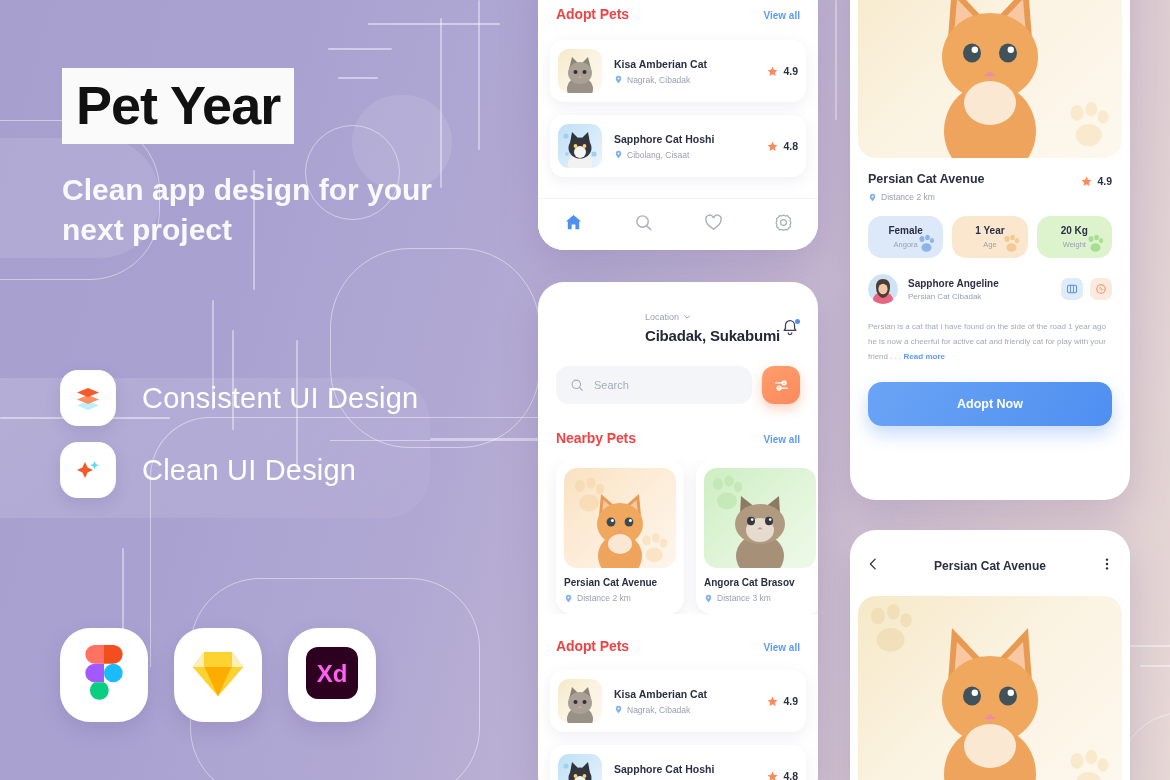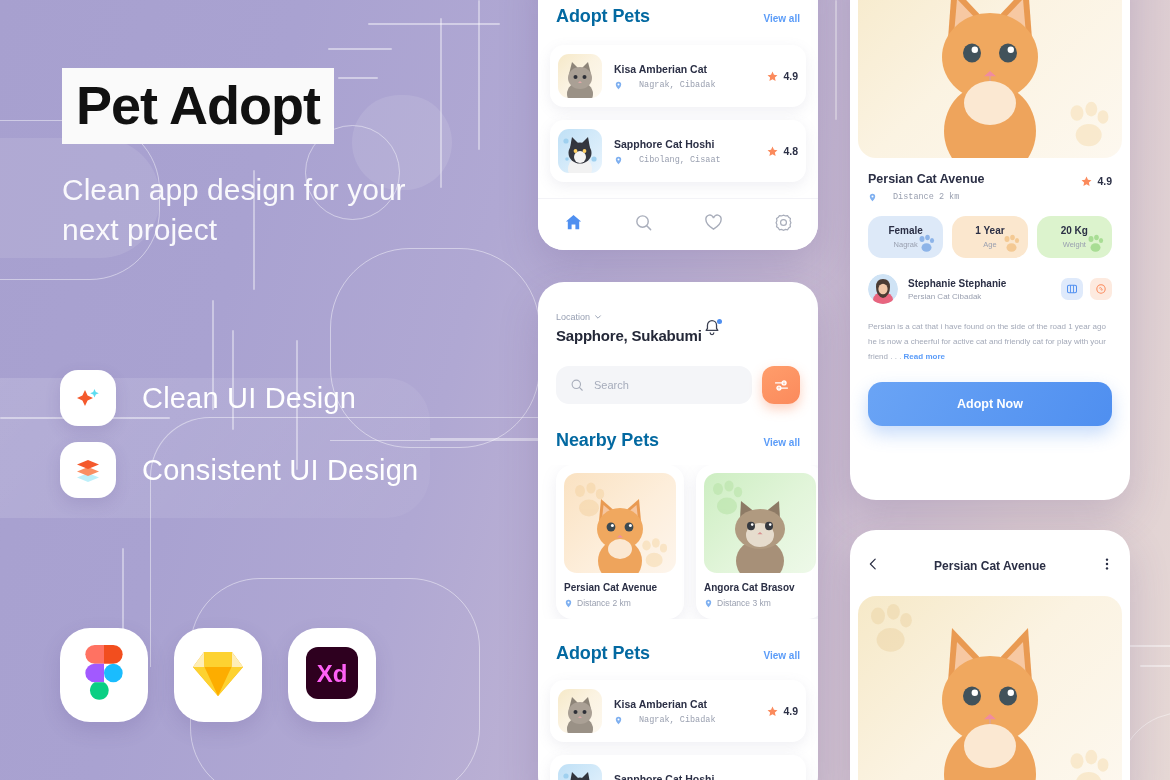--- a/index.html
+++ b/index.html
@@ -51,21 +51,21 @@
     line-height: 1.0;
     padding: 10px 14px 12px 14px;
   }
   .title-a { background: #fafafa; color: #111; }
   .title-b { background: #050505; color: #ffffff; margin-top: 2px; }
   .subtitle {
     margin-top: 26px;
     font-size: 30px;
     line-height: 1.33;
     color: rgba(255,255,255,0.93);
-    font-weight: 400;
+    font-weight: 700;
     max-width: 380px;
   }
 
   
   .features { position: absolute; left: 60px; top: 370px; }
   .feat-row { display: flex; align-items: center; margin-bottom: 16px; }
   .feat-icon {
     width: 56px; height: 56px; border-radius: 18px;
     background: #ffffff;
     display: flex; align-items: center; justify-content: center;
@@ -104,35 +104,35 @@
   #screen-home   { left: 538px; top: 282px;  width: 280px; height: 520px; }
   
   #screen-detail { left: 850px; top: -70px;  width: 280px; height: 570px; }
   
   #screen-photo  { left: 850px; top: 530px;  width: 280px; height: 280px; }
 
   .sec-head {
     display: flex; justify-content: space-between; align-items: baseline;
     padding: 0 18px;
   }
-  .sec-title { font-size: 18px; font-weight: 700; color: #0369a1; letter-spacing: -0.1px; }
+  .sec-title { font-size: 14px; font-weight: 700; color: #ef4444; letter-spacing: -0.1px; }
   .sec-link  { font-size: 10px; font-weight: 600; color: #5b9cf8; margin-left: 25px; }
 
   
   .pet-row {
     display: flex; align-items: center;
     margin: 0 12px; padding: 9px 8px;
     border-radius: 14px;
     background: #ffffff;
     box-shadow: 0 4px 14px rgba(120,120,160,0.12);
   }
   .pet-thumb { width: 44px; height: 44px; border-radius: 11px; flex: none; overflow: hidden; position: relative; }
   .pet-meta { flex: 1; margin-left: 12px; min-width: 0; }
   .pet-name { font-size: 10.5px; font-weight: 700; color: #2b2f45; white-space: nowrap; }
-  .pet-loc  { display: flex; align-items: flex-end; gap: 16px; margin-top: 5px; font-family: Liberation Mono, monospace; }
+  .pet-loc  { display: flex; align-items: center; gap: 4px; margin-top: 5px; }
   .pet-loc span { font-size: 8.5px; color: #9aa0b0; white-space: nowrap; }
   .pet-rate { display: flex; align-items: center; gap: 5px; flex: none; }
   .pet-rate .val { font-size: 10.5px; font-weight: 700; color: #2b2f45; }
 
   
   .tabbar {
     position: absolute; left: 0; right: 0; bottom: 0;
     height: 52px; background: #fff;
     display: flex; align-items: center; justify-content: space-around;
     border-top: 1px solid #f3f3f7;
@@ -226,43 +226,43 @@
   <div class="glass" style="left:-80px;top:378px;width:510px;height:140px;"></div>
 
   <div class="deco deco-rrect" style="left:190px;top:578px;width:290px;height:220px;border-radius:70px;"></div>
   <div class="deco deco-vline" style="left:122px;top:548px;height:150px;"></div>
   <div class="deco deco-line" style="left:1122px;top:645px;width:60px;"></div>
   <div class="deco deco-line" style="left:1140px;top:665px;width:40px;"></div>
   <div class="deco deco-rrect" style="left:1118px;top:712px;width:130px;height:130px;border-radius:70px;"></div>
   <div class="deco deco-vline" style="left:835px;top:0px;height:120px;"></div>
 
   <div class="hero">
-    <div><span class="title-a">Pet Adopt</span></div>
+    <div><span class="title-a">Pet Year</span></div>
     <div class="subtitle">Clean app design for your next project</div>
   </div>
 
   <div class="features">
-    <div class="feat-row">
-      <div class="feat-icon">
-        <svg width="32" height="32" viewBox="0 0 32 32">
-          <path d="M13 8 L15.6 13.6 L21 16 L15.6 18.4 L13 24 L10.4 18.4 L5 16 L10.4 13.6 Z" fill="#f4592c"></path>
-          <path d="M22.5 7 L23.8 10 L26.8 11.3 L23.8 12.6 L22.5 15.6 L21.2 12.6 L18.2 11.3 L21.2 10 Z" fill="#5ddcf0"></path>
-        </svg>
-      </div>
-      <div class="feat-label">Clean UI Design</div>
-    </div>
     <div class="feat-row">
       <div class="feat-icon">
         <svg width="32" height="32" viewBox="0 0 32 32">
           <path d="M16 19 L5 23.5 L16 28 L27 23.5 Z" fill="#bdf0fa"></path>
           <path d="M16 13 L5 17.5 L16 22 L27 17.5 Z" fill="#fa8f63"></path>
           <path d="M16 6 L5 10.5 L16 15 L27 10.5 Z" fill="#f4592c"></path>
         </svg>
       </div>
       <div class="feat-label">Consistent UI Design</div>
+    </div>
+    <div class="feat-row">
+      <div class="feat-icon">
+        <svg width="32" height="32" viewBox="0 0 32 32">
+          <path d="M13 8 L15.6 13.6 L21 16 L15.6 18.4 L13 24 L10.4 18.4 L5 16 L10.4 13.6 Z" fill="#f4592c"></path>
+          <path d="M22.5 7 L23.8 10 L26.8 11.3 L23.8 12.6 L22.5 15.6 L21.2 12.6 L18.2 11.3 L21.2 10 Z" fill="#5ddcf0"></path>
+        </svg>
+      </div>
+      <div class="feat-label">Clean UI Design</div>
     </div>
   </div>
 
   <div class="tools">
     <div class="tool">
       <span>
         <svg width="40" height="56" viewBox="0 0 24 36">
           <path d="M12 0 H18 A6 6 0 0 1 18 12 H12 Z" fill="#f24e1e"></path>
           <path d="M6 0 H12 V12 H6 A6 6 0 0 1 6 0 Z" fill="#ff7262"></path>
           <path d="M6 12 H12 V24 H6 A6 6 0 0 1 6 12 Z" fill="#a259ff"></path>
@@ -384,29 +384,29 @@
       <span>
         <svg width="19" height="19" viewBox="0 0 20 20">
             <path d="M10 2.2 l2.1.9 2.2-.4 1.2 1.9 1.8 1.3-.4 2.2.9 2.1-.9 2.1.4 2.2-1.8 1.3-1.2 1.9-2.2-.4-2.1.9-2.1-.9-2.2.4-1.2-1.9-1.8-1.3.4-2.2-.9-2.1.9-2.1-.4-2.2 1.8-1.3 1.2-1.9 2.2.4z" fill="none" stroke="#a9aebb" stroke-width="1.3"></path>
             <circle cx="10" cy="10" r="3.1" fill="none" stroke="#a9aebb" stroke-width="1.3"></circle>
           </svg>
       </span>
     </div>
   </div>
 
   <div class="phone" id="screen-home">
-    <div style="display:flex;justify-content:flex-start;align-items:flex-start;padding:30px 18px 0 18px;">
+    <div style="display:flex;justify-content:flex-end;align-items:flex-start;padding:30px 18px 0 18px;">
       <div>
         <div class="loc-label">
           <span>Location</span>
           <svg width="8" height="8" viewBox="0 0 10 10">
               <path d="M2 3.5 L5 6.5 L8 3.5" fill="none" stroke="#98a0b3" stroke-width="1.2" stroke-linecap="round"></path>
             </svg>
         </div>
-        <div class="loc-value">Sapphore, Sukabumi</div>
+        <div class="loc-value">Cibadak, Sukabumi</div>
       </div>
       <div style="position:relative;margin-top:6px;">
         <svg width="20" height="20" viewBox="0 0 22 22">
           <path d="M11 3 a5 5 0 0 1 5 5 v3.5 l1.4 2.2 H4.6 L6 11.5 V8 a5 5 0 0 1 5 -5z" fill="none" stroke="#3c4152" stroke-width="1.4" stroke-linejoin="round"></path>
           <path d="M9 16.3 a2 2 0 0 0 4 0" fill="none" stroke="#3c4152" stroke-width="1.4" stroke-linecap="round"></path>
         </svg>
         <span style="position:absolute;right:0;top:1px;width:5px;height:5px;border-radius:50%;background:#4f8ff0;"></span>
       </div>
     </div>
 
@@ -618,21 +618,21 @@
         <svg width="11" height="11" viewBox="0 0 12 12">
             <path d="M6 0.6 L7.6 4.1 L11.4 4.5 L8.6 7.1 L9.4 10.9 L6 9 L2.6 10.9 L3.4 7.1 L0.6 4.5 L4.4 4.1 Z" fill="#fb8a5c"></path>
           </svg>
         <span class="val">4.9</span>
       </div>
     </div>
 
     <div style="display:flex;gap:9px;padding:0 18px;margin-top:14px;">
       <div class="chip" style="background:#dde9f8;">
         <div class="v">Female</div>
-        <div class="k">Nagrak</div>
+        <div class="k">Angora</div>
         <svg class="paw" width="20" height="20" viewBox="0 0 40 40">
             <ellipse cx="10" cy="10" rx="5" ry="6" fill="#7fabe6"></ellipse>
             <ellipse cx="21" cy="7" rx="4.6" ry="5.6" fill="#7fabe6"></ellipse>
             <ellipse cx="30" cy="13" rx="4.2" ry="5.2" fill="#7fabe6"></ellipse>
             <ellipse cx="19" cy="27" rx="10" ry="8.5" fill="#7fabe6"></ellipse>
           </svg>
       </div>
       <div class="chip" style="background:#fbe7ce;">
         <div class="v">1 Year</div>
         <div class="k">Age</div>
@@ -658,21 +658,21 @@
     <div class="owner" style="padding:0 18px;margin-top:16px;">
       <div class="owner-av">
         <svg width="30" height="30" viewBox="0 0 30 30">
             <circle cx="15" cy="15" r="15" fill="#cfe3f5"></circle>
             <ellipse cx="15" cy="26" rx="10" ry="8" fill="#e8657f"></ellipse>
             <path d="M8 13 q0-8 7-8 q7 0 7 8 q0 9-7 11 q-7-2-7-11z" fill="#4a3b33"></path>
             <ellipse cx="15" cy="15" rx="4.6" ry="5.2" fill="#f0c7a8"></ellipse>
           </svg>
       </div>
       <div style="flex:1;margin-left:10px;min-width:0;">
-        <div class="owner-name">Stephanie Stephanie</div>
+        <div class="owner-name">Sapphore Angeline</div>
         <div class="owner-role">Persian Cat Cibadak</div>
       </div>
       <div style="display:flex;gap:7px;flex:none;">
         <div class="owner-btn" style="background:#dfeafb;">
           <svg width="12" height="12" viewBox="0 0 16 16">
               <rect x="2" y="3" width="12" height="10" rx="2" fill="none" stroke="#4f8ff0" stroke-width="1.4"></rect>
               <line x1="6" y1="3" x2="6" y2="13" stroke="#4f8ff0" stroke-width="1.2"></line>
               <line x1="10" y1="3" x2="10" y2="13" stroke="#4f8ff0" stroke-width="1.2"></line>
             </svg>
         </div>

